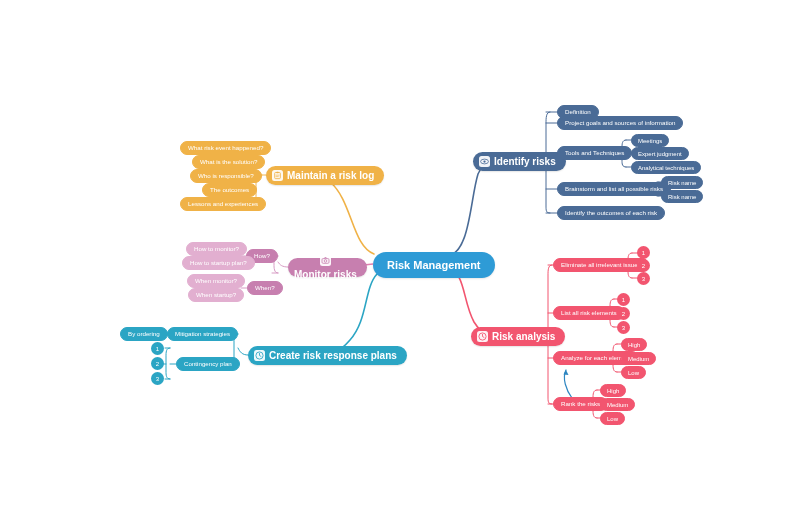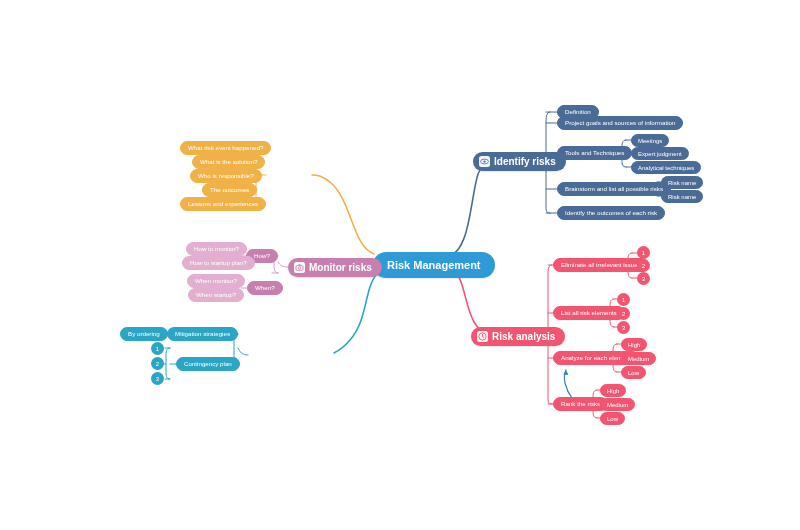--- a/index.html
+++ b/index.html
@@ -279,38 +279,48 @@
   <div class="node pill sm c-pink-pill" style="left:600px;top:384px;">
     <span class="lbl">High</span>
   </div>
   <div class="node pill sm c-pink-pill" style="left:600px;top:398px;">
     <span class="lbl">Medium</span>
   </div>
   <div class="node pill sm c-pink-pill" style="left:600px;top:412px;">
     <span class="lbl">Low</span>
   </div>
 
+  <div class="node topic c-orange" style="left:266px;top:166px;">
+    <span class="ico">
+      <svg width="9" height="9" viewBox="0 0 16 16">
+        <rect x="3" y="2.6" width="10" height="11" rx="1.6" fill="none" stroke="#F0B247" stroke-width="1.5"></rect>
+        <rect x="6" y="1.2" width="4" height="2.6" rx="0.8" fill="#F0B247"></rect>
+        <path d="M5.4 7.4 H10.6 M5.4 10 H9.4" stroke="#F0B247" stroke-width="1.2" stroke-linecap="round"></path>
+      </svg>
+    </span>
+    <span class="lbl">Maintain a risk log</span>
+  </div>
 
   <div class="node pill c-orange-pill" style="left:180px;top:141px;">
     <span class="lbl">What risk event happened?</span>
   </div>
   <div class="node pill c-orange-pill" style="left:192px;top:155px;">
     <span class="lbl">What is the solution?</span>
   </div>
   <div class="node pill c-orange-pill" style="left:190px;top:169px;">
     <span class="lbl">Who is responsible?</span>
   </div>
   <div class="node pill c-orange-pill" style="left:202px;top:183px;">
     <span class="lbl">The outcomes</span>
   </div>
   <div class="node pill c-orange-pill" style="left:180px;top:197px;">
     <span class="lbl">Lessons and experiences</span>
   </div>
 
-  <div class="node topic c-mauve" style="left:288px;top:258px;">
+  <div class="node topic c-mauve" style="left:288px;top:258px;flex-direction:column;">
     <span class="ico">
       <svg width="9" height="9" viewBox="0 0 16 16">
         <rect x="1.8" y="4.6" width="12.4" height="8.4" rx="2" fill="none" stroke="#C77FAF" stroke-width="1.4"></rect>
         <path d="M5.6 4.6 L6.8 2.8 H9.2 L10.4 4.6" fill="none" stroke="#C77FAF" stroke-width="1.4" stroke-linejoin="round"></path>
         <circle cx="8" cy="8.8" r="2.3" fill="none" stroke="#C77FAF" stroke-width="1.4"></circle>
       </svg>
     </span>
     <span class="lbl">Monitor risks</span>
   </div>
 
@@ -327,20 +337,29 @@
   <div class="node pill c-mauve-pill" style="left:247px;top:281px;">
     <span class="lbl">When?</span>
   </div>
   <div class="node pill c-mauve-lite" style="left:187px;top:274px;">
     <span class="lbl">When monitor?</span>
   </div>
   <div class="node pill c-mauve-lite" style="left:188px;top:288px;">
     <span class="lbl">When startup?</span>
   </div>
 
+  <div class="node topic c-teal" style="left:248px;top:346px;">
+    <span class="ico">
+      <svg width="9" height="9" viewBox="0 0 16 16">
+        <circle cx="8" cy="8" r="6.4" fill="none" stroke="#2BA5C4" stroke-width="1.5"></circle>
+        <path d="M8 4.2 L8 8 L10.6 9.6" fill="none" stroke="#2BA5C4" stroke-width="1.5" stroke-linecap="round"></path>
+      </svg>
+    </span>
+    <span class="lbl">Create risk response plans</span>
+  </div>
 
   <div class="node pill c-teal-pill" style="left:167px;top:327px;">
     <span class="lbl">Mitigation strategies</span>
   </div>
   <div class="node pill c-teal-pill" style="left:120px;top:327px;">
     <span class="lbl">By ordering</span>
   </div>
 
   <div class="node pill c-teal-pill" style="left:176px;top:357px;">
     <span class="lbl">Contingency plan</span>

